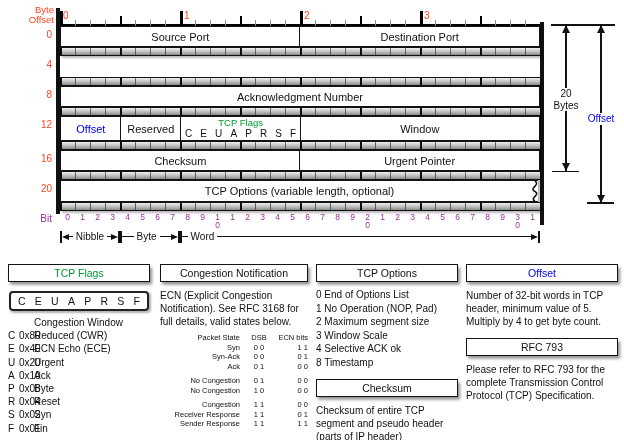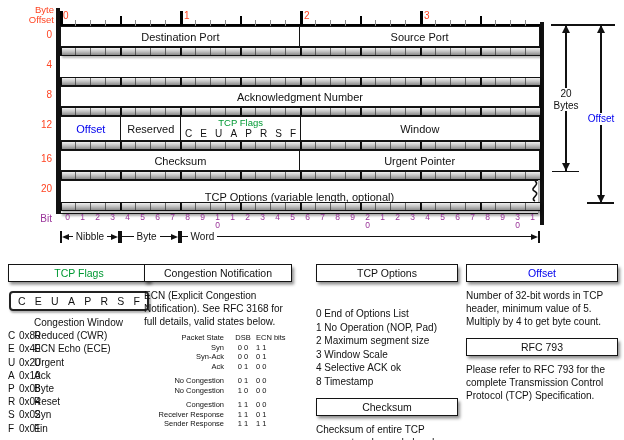--- a/index.html
+++ b/index.html
@@ -67,42 +67,42 @@
   .tri-d{position:absolute;width:0;height:0;border-left:4px solid transparent;border-right:4px solid transparent;
     border-top:8px solid #111;}
   .alabel{position:absolute;background:#fff;text-align:center;font-size:10px;line-height:11.5px;z-index:2;}
   #lbl-20bytes{left:545px;top:88px;width:42px;white-space:pre-line;}
   #lbl-offset-span{left:580px;top:113px;width:42px;color:#0000ee;}
   .squiggle{position:absolute;left:528px;top:180px;}
 
   
   .panel-col{position:absolute;top:264px;}
   #col1{left:8px;width:142px;}
-  #col2{left:144px;width:148px;}
+  #col2{left:160px;width:148px;}
   #col3{left:316px;width:142px;}
   #col4{left:466px;width:152px;}
   .ptitle{border:1.6px solid #141414;background:#fff;text-align:center;font-size:10.5px;
     padding:2px 0;box-shadow:2px 2.5px 3px rgba(0,0,0,.45);}
   .ptitle .green{color:#009933;} .ptitle .blue{color:#0000ee;}
   .ptitle.second{margin-top:10px;}
   .pbody{font-size:10px;line-height:13px;margin-top:7px;}
   .flagbox{border:2px solid #222;border-radius:4px;margin:9px 1px 5px;display:flex;
     justify-content:space-between;padding:2px 7px;font-size:10.5px;box-shadow:1.5px 1.5px 2px rgba(0,0,0,.3);}
   .flaglist{font-size:10px;line-height:13.2px;margin-top:3px;}
   .flagrow{display:flex;}
   .flag-f{width:11px;flex:0 0 auto;}
   .flag-v{width:15px;flex:0 0 auto;}
   .flag-n{flex:1;}
   .ecn-table{margin-top:5px;font-size:7.5px;line-height:9.5px;}
   .ecn-row{display:flex;}
   .ecn-row.gap{margin-top:5px;}
   .ecn-state{flex:1;text-align:right;padding-right:6px;}
   .ecn-dsb{width:26px;text-align:center;flex:0 0 auto;}
-  .ecn-ecn{width:36px;text-align:left;flex:0 0 auto;}
-  .optlist{font-size:10px;line-height:13.5px;margin-top:25px;}
+  .ecn-ecn{width:36px;text-align:right;flex:0 0 auto;}
+  .optlist{font-size:10px;line-height:13.5px;margin-top:6px;}
 </style>
 </head>
 <body>
 
 <div class="stage">
 
   <div class="byteoffset">Byte
 Offset</div>
   <div class="vbar left"></div>
   <div class="vbar right"></div>
@@ -116,24 +116,24 @@
 
   <span class="rowlab" style="top:29px">0</span>
   <span class="rowlab" style="top:59px">4</span>
   <span class="rowlab" style="top:89px">8</span>
   <span class="rowlab" style="top:119px">12</span>
   <span class="rowlab" style="top:153px">16</span>
   <span class="rowlab" style="top:183px">20</span>
 
   <div class="hrow" style="top:26px;height:21px">
     <div class="cell" style="flex:16">
+        <span>Source Port</span>
+      </div>
+    <div class="cell" style="flex:16">
         <span>Destination Port</span>
-      </div>
-    <div class="cell" style="flex:16">
-        <span>Source Port</span>
       </div>
   </div>
   <div class="tickstrip" style="top:47px"></div>
 
   <div class="tickstrip" style="top:77px"></div>
 
   <div class="hrow" style="top:86px;height:21px">
     <div class="cell" style="flex:32">
         <span>Acknowledgment Number</span>
       </div>
@@ -169,21 +169,21 @@
   <div class="hrow" style="top:150px;height:21px">
     <div class="cell" style="flex:16">
         <span>Checksum</span>
       </div>
     <div class="cell" style="flex:16">
         <span>Urgent Pointer</span>
       </div>
   </div>
   <div class="tickstrip" style="top:171px"></div>
 
-  <div class="hrow" style="top:180px;height:34px;width:478px">
+  <div class="hrow" style="top:180px;height:22px;width:478px">
     <div class="cell noRight" style="flex:32">
         <span>TCP Options (variable length, optional)</span>
       </div>
   </div>
   <svg class="squiggle" width="14" height="22" viewBox="0 0 14 22">
     <path d="M7,1 C13,5 0,8.5 7,11.5 C13,14.5 1,18.5 7,21" fill="none" stroke="#111" stroke-width="1.6"></path>
   </svg>
   <div class="tickstrip" style="top:202px"></div>
 
   <span class="bitlbl">Bit</span>

